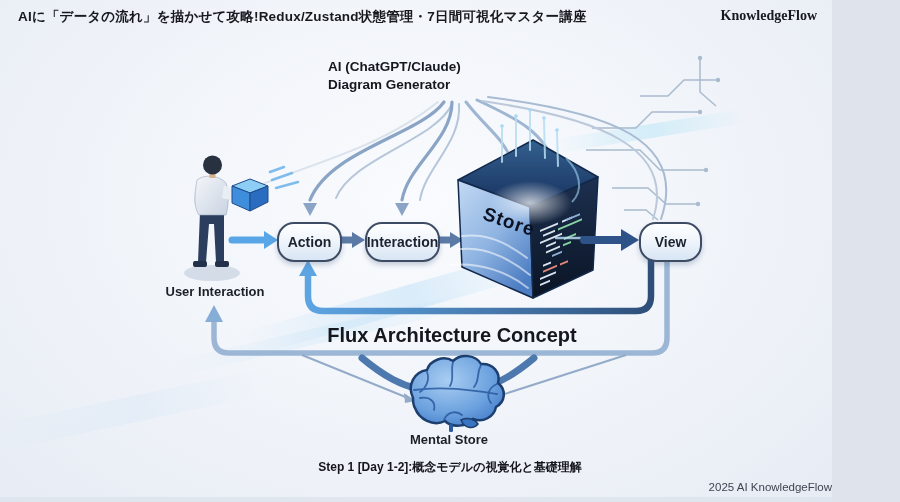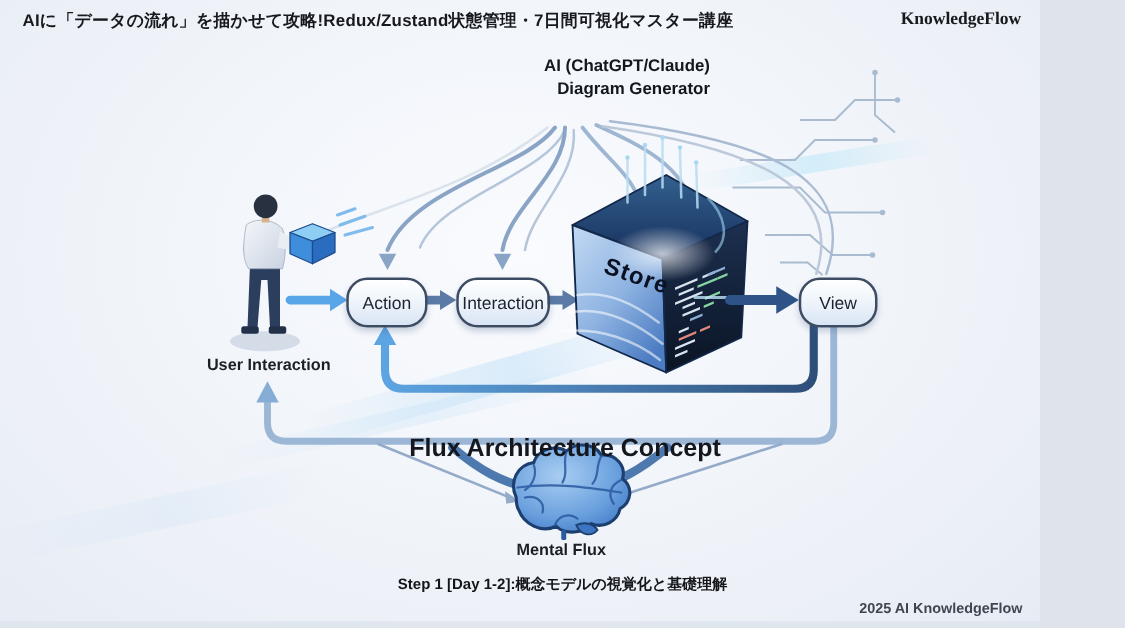--- a/index.html
+++ b/index.html
@@ -3,36 +3,36 @@
 <meta charset="utf-8">
 <style>
   html,body{margin:0;padding:0;}
   body{font-family:"Liberation Sans","DejaVu Sans",sans-serif;background:#dfe4ec;}
   .stage{position:relative;width:832px;height:502px;overflow:hidden;
     background:radial-gradient(ellipse at 50% 40%,#f9fbfe 0%,#f2f5fa 45%,#e7ecf4 100%);}
   .stage svg{position:absolute;left:0;top:0;z-index:1;}
   .txt{position:absolute;z-index:2;}
   .hdr-title{left:18px;top:8px;font-size:13.5px;font-weight:700;color:#17191f;letter-spacing:.2px;}
   .hdr-brand{right:15px;top:8px;font-size:14px;font-weight:700;color:#17191f;font-family:Liberation Serif, serif;}
-  .ai-label{left:328px;top:44px;width:240px;text-align:right;font-size:13.5px;line-height:1.3;font-weight:700;color:#14171e;}
+  .ai-label{left:328px;top:58px;width:240px;text-align:left;font-size:13.5px;line-height:1.3;font-weight:700;color:#14171e;}
   .box{position:absolute;z-index:2;border:2px solid #3d4c63;border-radius:17px;
     background:linear-gradient(180deg,#feffff 0%,#eef4fb 50%,#d8e5f4 100%);
     box-shadow:0 3px 5px rgba(70,95,135,.28), inset 0 1px 0 #ffffff;
     display:flex;align-items:center;justify-content:center;
-    font-weight:400;font-size:14px;color:#1c2330;}
+    font-weight:700;font-size:14px;color:#1c2330;}
   .box-action{left:277px;top:222px;width:61px;height:36px;}
   .box-dispatcher{left:365px;top:222px;width:71px;height:36px;}
   .box-view{left:639px;top:222px;width:59px;height:36px;}
   .store-label{left:464px;top:211px;width:90px;text-align:center;transform:rotate(19deg);
     font-size:19px;font-weight:800;letter-spacing:1px;color:#0b1120;}
   .user-label{left:155px;top:284px;width:120px;text-align:center;font-size:13px;font-weight:700;color:#1b2027;}
-  .flux-title{left:252px;top:324px;width:400px;text-align:center;font-size:20px;font-weight:800;color:#14171d;margin-top:24px;}
+  .flux-title{left:252px;top:324px;width:400px;text-align:center;font-size:20px;font-weight:800;color:#14171d;}
   .mental-label{left:388px;top:432px;width:122px;text-align:center;font-size:13px;font-weight:700;color:#1b2027;}
   .step-text{left:0;top:459px;width:900px;text-align:center;font-size:12px;font-weight:800;color:#14161c;}
-  .credit{right:14px;top:481px;font-size:11.5px;font-weight:700;color:#3f4650;}
+  .credit{right:0;top:481px;font-size:11.5px;font-weight:400;color:#3f4650;}
   .beam{position:absolute;z-index:0;pointer-events:none;}
   .b1{left:240px;top:292px;width:290px;height:26px;transform:rotate(-16deg);opacity:.55;
     background:linear-gradient(90deg,rgba(140,190,235,0),rgba(160,210,245,.6) 60%,rgba(140,190,235,0));}
   .b2{left:170px;top:326px;width:310px;height:16px;transform:rotate(-13deg);opacity:.35;
     background:linear-gradient(90deg,rgba(140,190,235,0),rgba(170,215,245,.6) 55%,rgba(140,190,235,0));}
   .b3{left:556px;top:124px;width:190px;height:14px;transform:rotate(-9deg);opacity:.4;
     background:linear-gradient(90deg,rgba(120,205,240,0),rgba(130,215,245,.7) 50%,rgba(120,205,240,0));}
   .b4{left:-10px;top:398px;width:270px;height:26px;transform:rotate(-12deg);opacity:.22;
     background:linear-gradient(90deg,rgba(150,195,235,0),rgba(165,210,245,.6) 55%,rgba(150,195,235,0));}
   .bottom-strip{position:absolute;left:0;bottom:0;width:900px;height:5px;background:#dde3ec;opacity:.8;z-index:0;}
@@ -256,17 +256,17 @@
     <span>Diagram Generator</span>
   </div>
 
   <div class="box box-action">Action</div>
   <div class="box box-dispatcher">Interaction</div>
   <div class="box box-view">View</div>
   <div class="txt store-label">Store</div>
 
   <div class="txt user-label">User Interaction</div>
   <div class="txt flux-title">Flux Architecture Concept</div>
-  <div class="txt mental-label">Mental Flux</div>
+  <div class="txt mental-label">Mental Store</div>
 
   <div class="txt step-text">Step 1 [Day 1-2]:概念モデルの視覚化と基礎理解</div>
   <div class="txt credit">2025 AI KnowledgeFlow</div>
 </div>
 
 </body></html>

